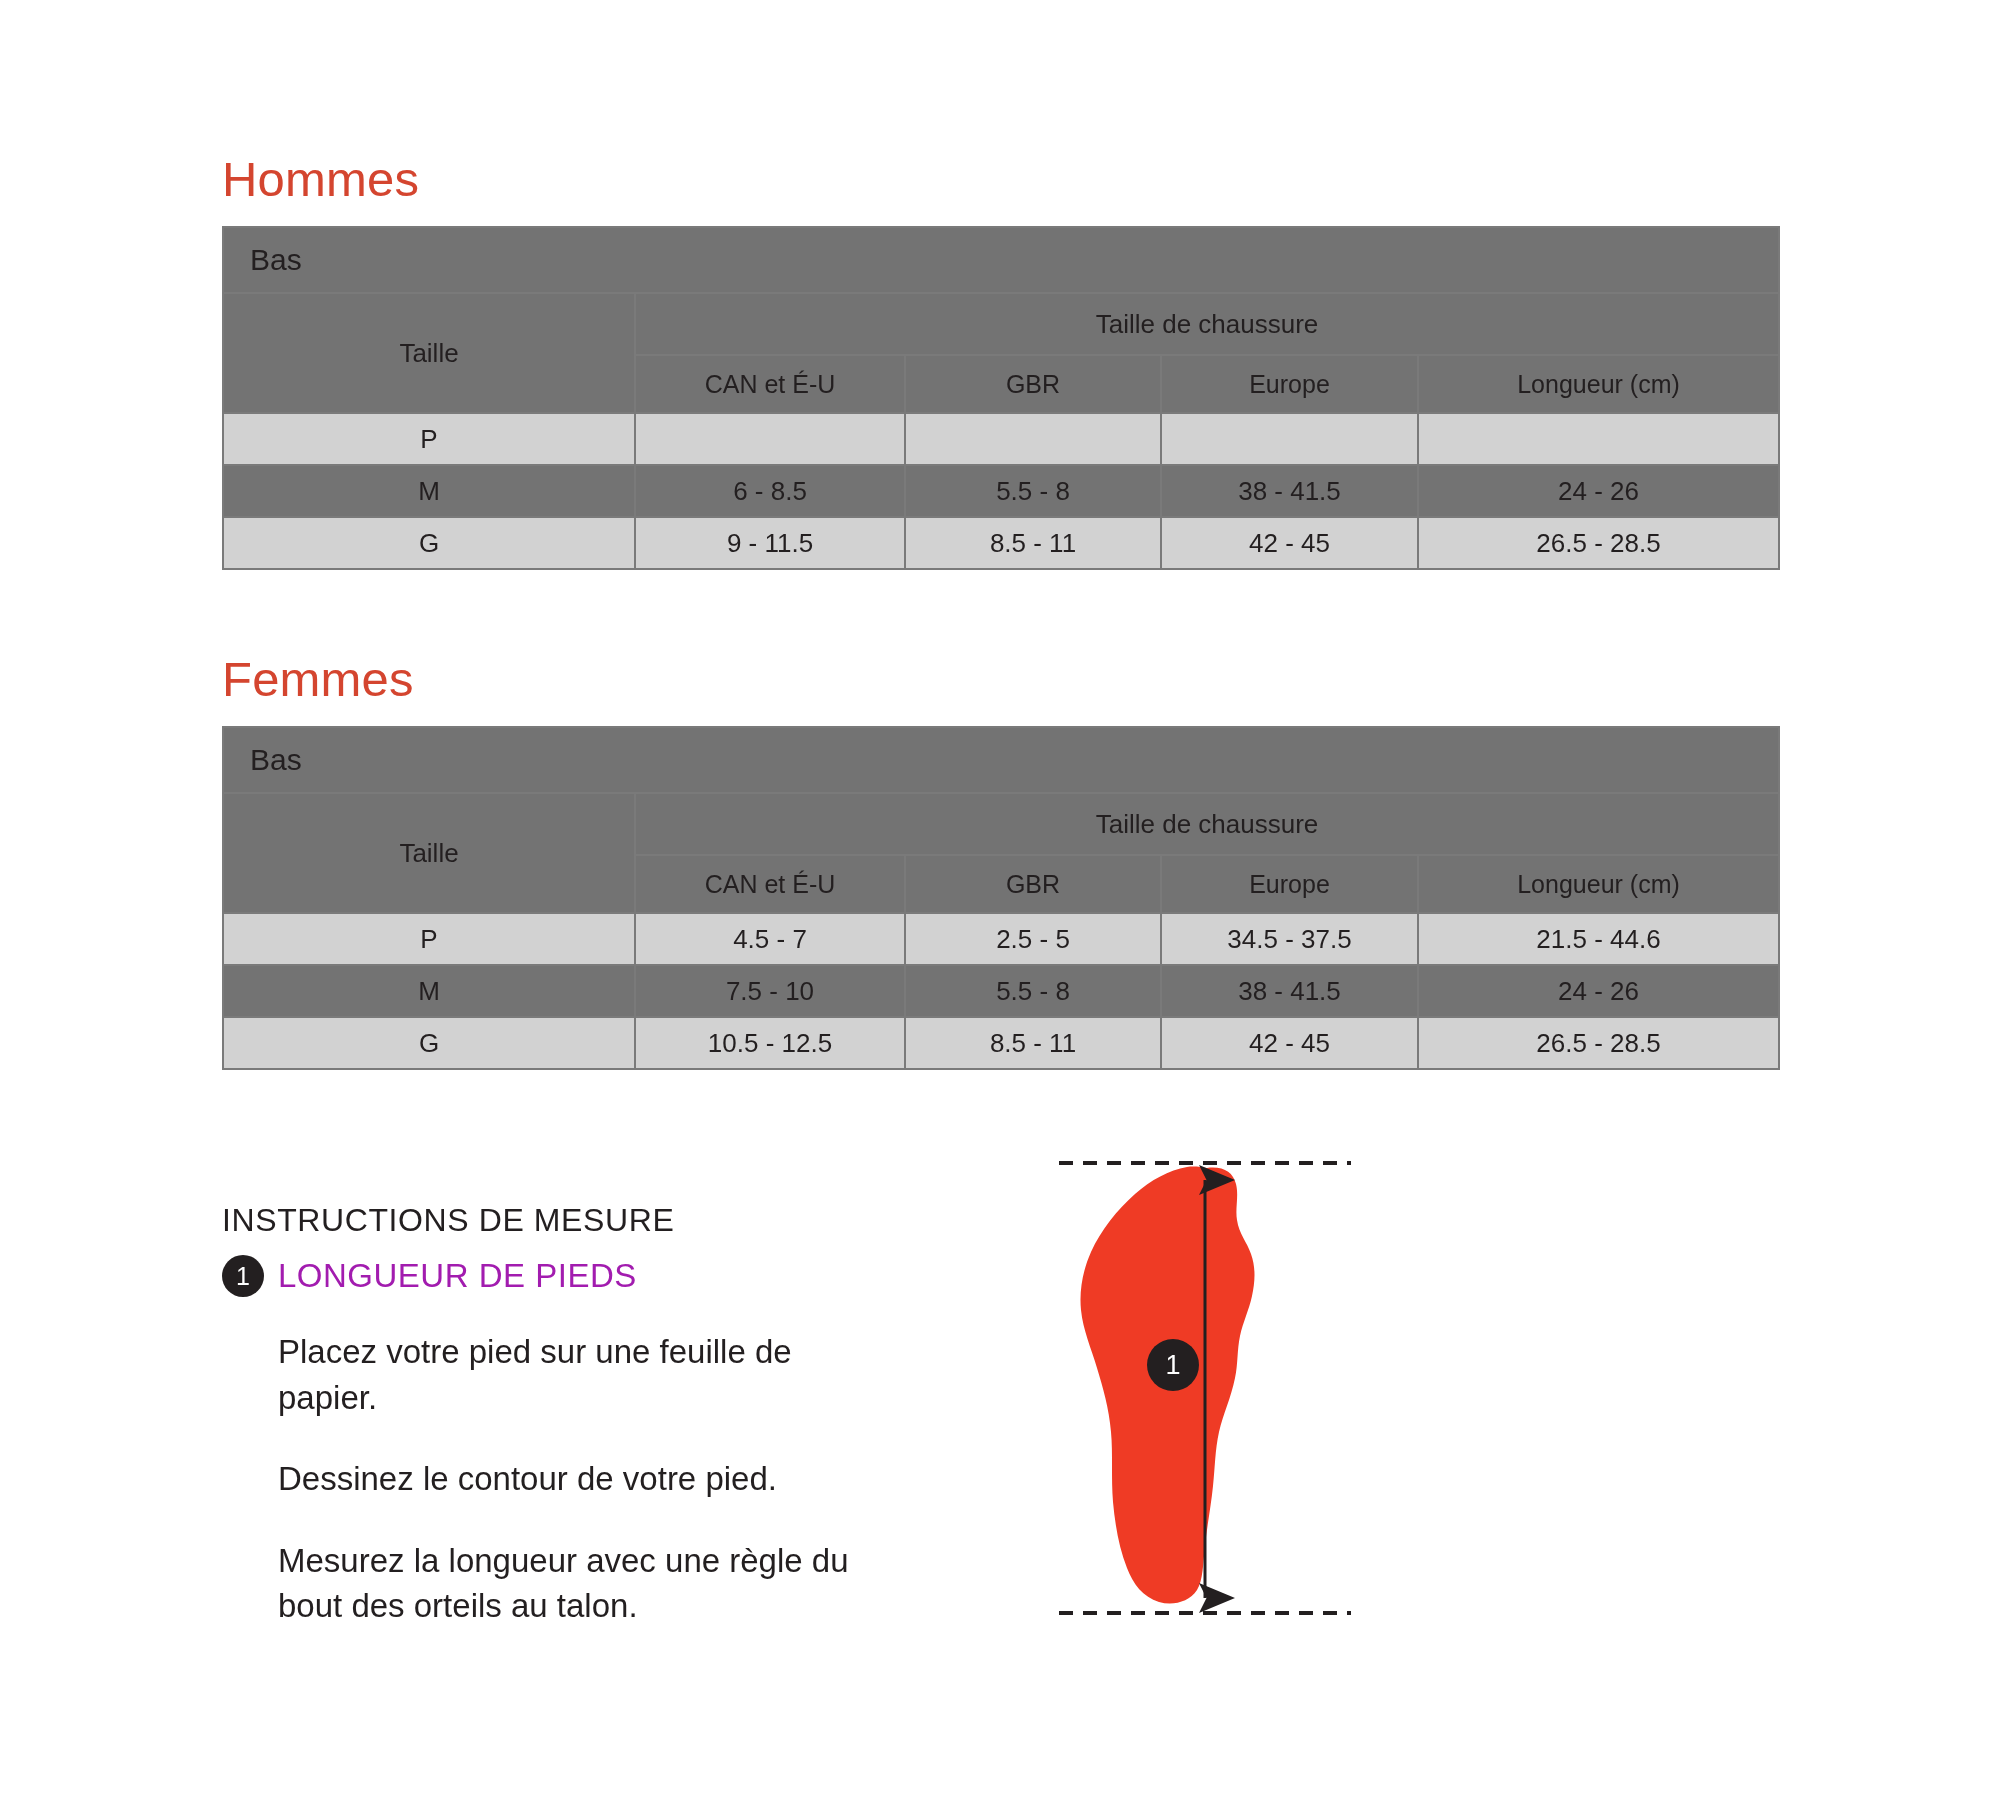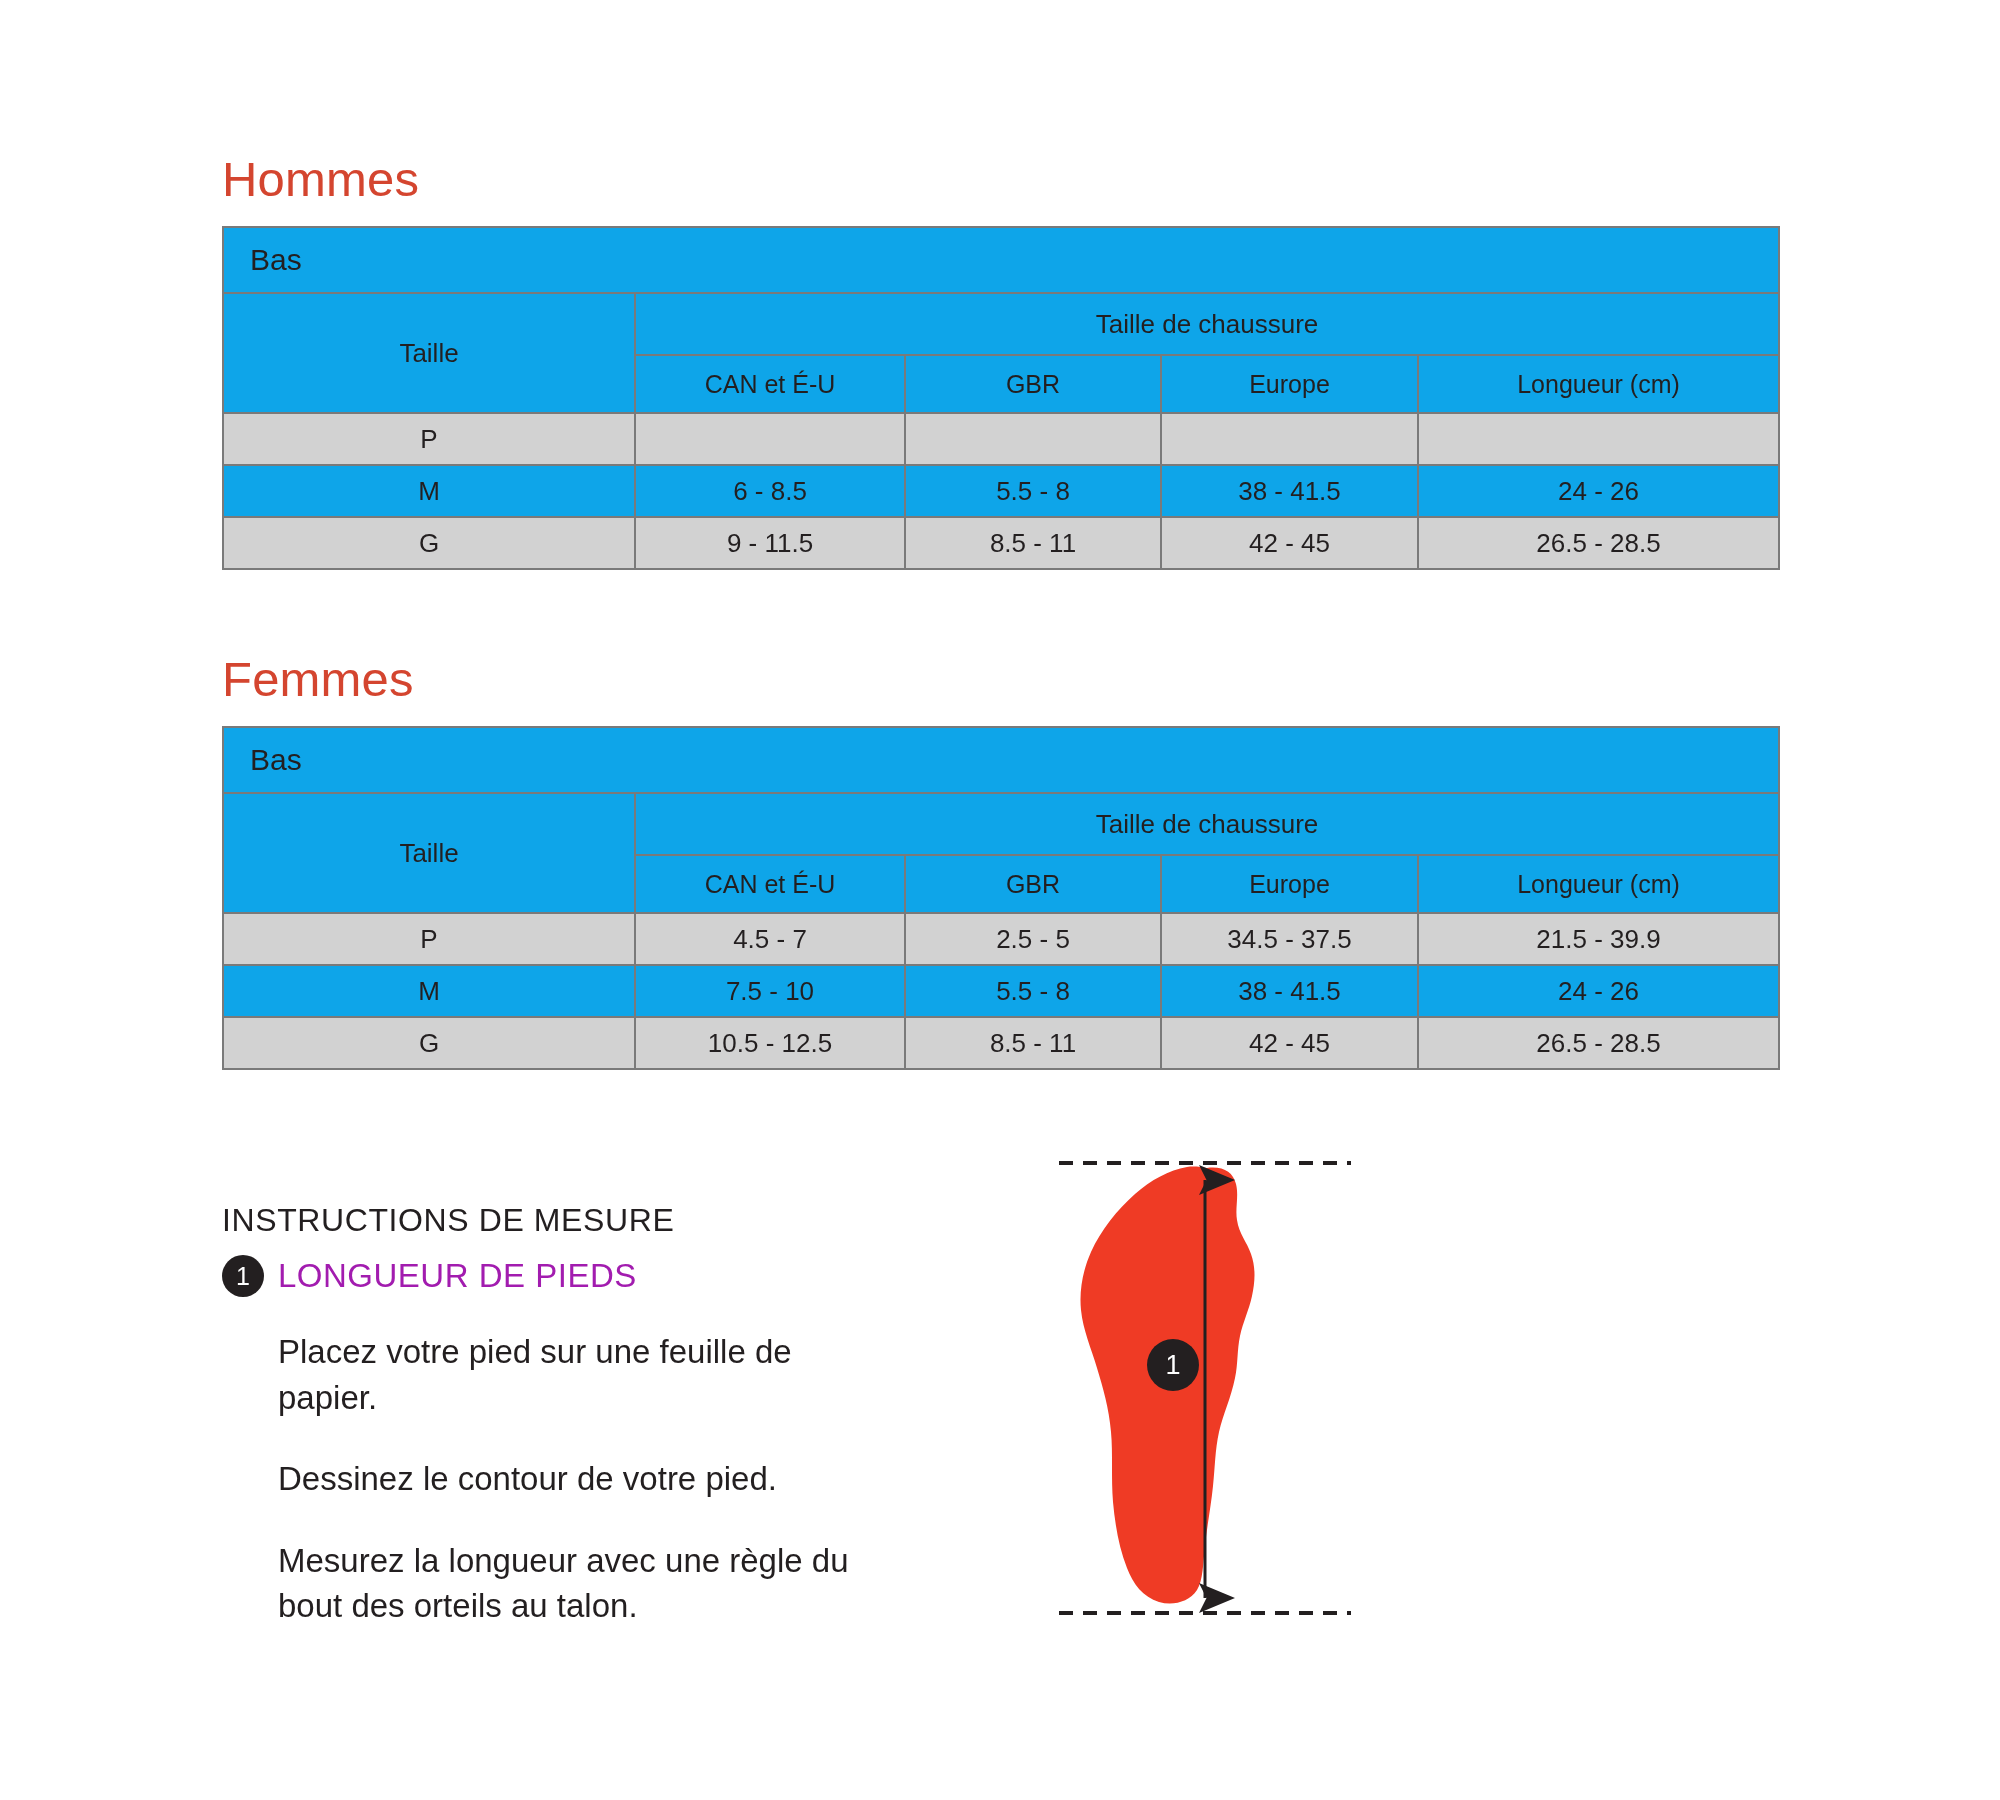--- a/index.html
+++ b/index.html
@@ -48,21 +48,21 @@
   #men-table   { top: 226px; }
   #women-table { top: 726px; }
 
   .size-table td, .size-table th {
     border: 2px solid #7a7a7a;
     padding: 0;
     text-align: center;
     vertical-align: middle;
     font-weight: 400;
     color: #231f20;
-    background: #0ea5e9;
+    background: #737373;
   }
 
   .cat-cell {
     text-align: left !important;
     padding-left: 26px !important;
     height: 64px;
     font-size: 30px;
   }
 
   .taille-cell {
@@ -237,21 +237,21 @@
         <td class="sub-head">GBR</td>
         <td class="sub-head">Europe</td>
         <td class="sub-head">Longueur (cm)</td>
       </tr>
 
       <tr class="data-row shaded">
         <td>P</td>
         <td>4.5 - 7</td>
         <td>2.5 - 5</td>
         <td>34.5 - 37.5</td>
-        <td>21.5 - 39.9</td>
+        <td>21.5 - 44.6</td>
       </tr>
       <tr class="data-row">
         <td>M</td>
         <td>7.5 - 10</td>
         <td>5.5 - 8</td>
         <td>38 - 41.5</td>
         <td>24 - 26</td>
       </tr>
       <tr class="data-row shaded">
         <td>G</td>

